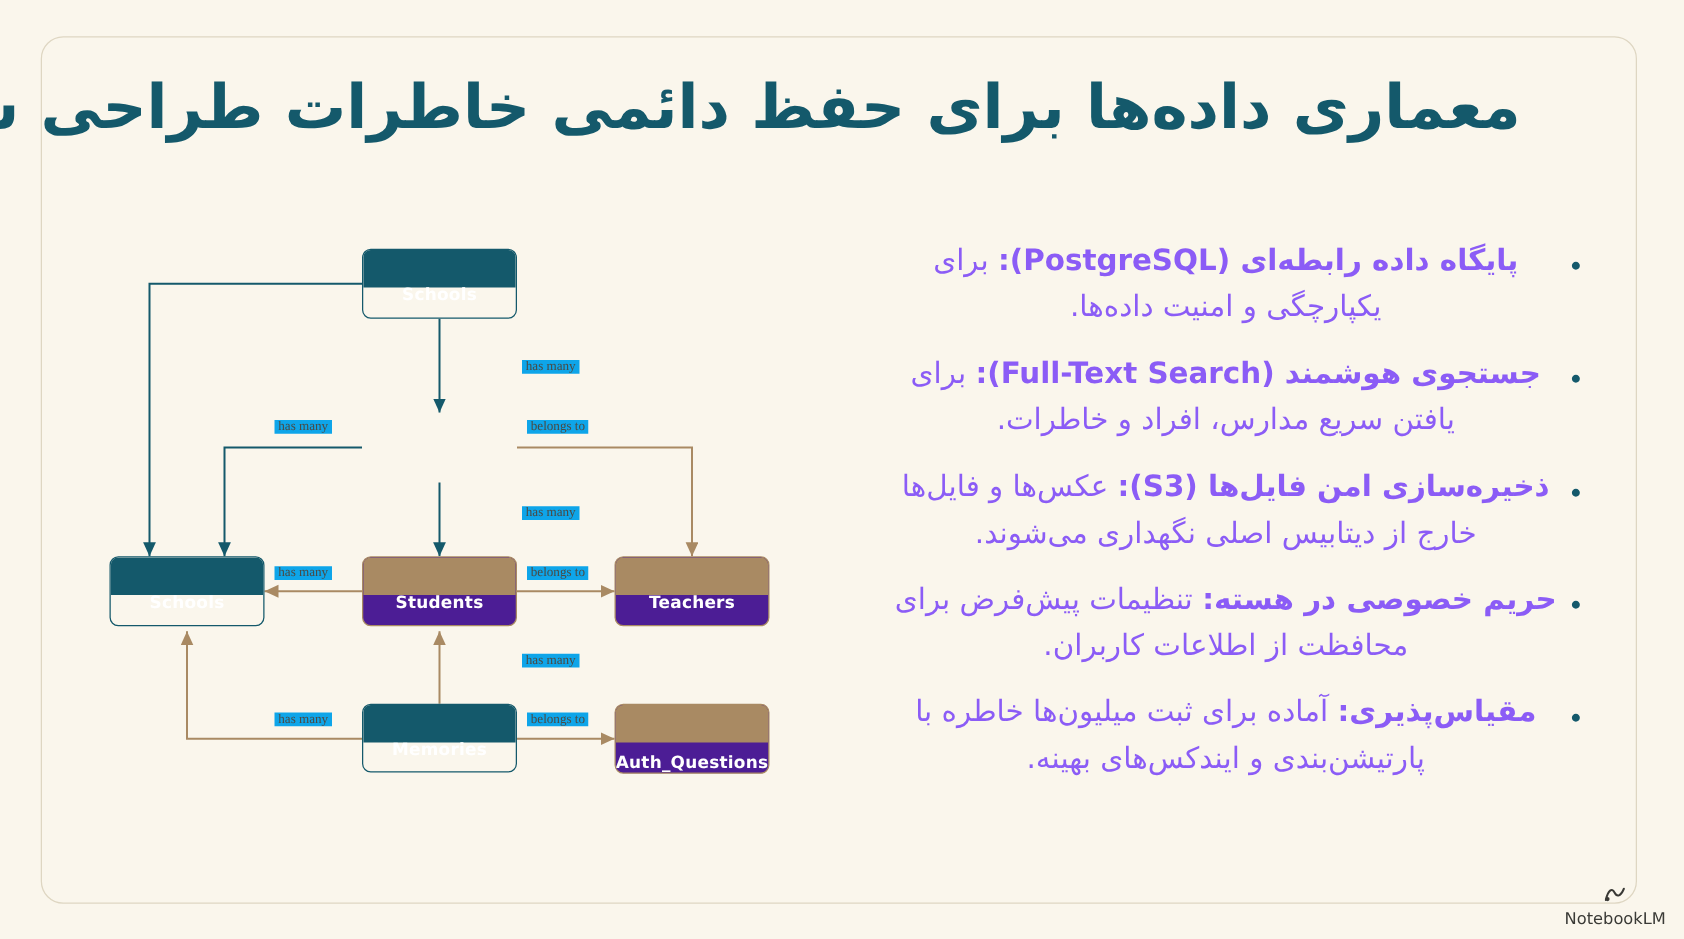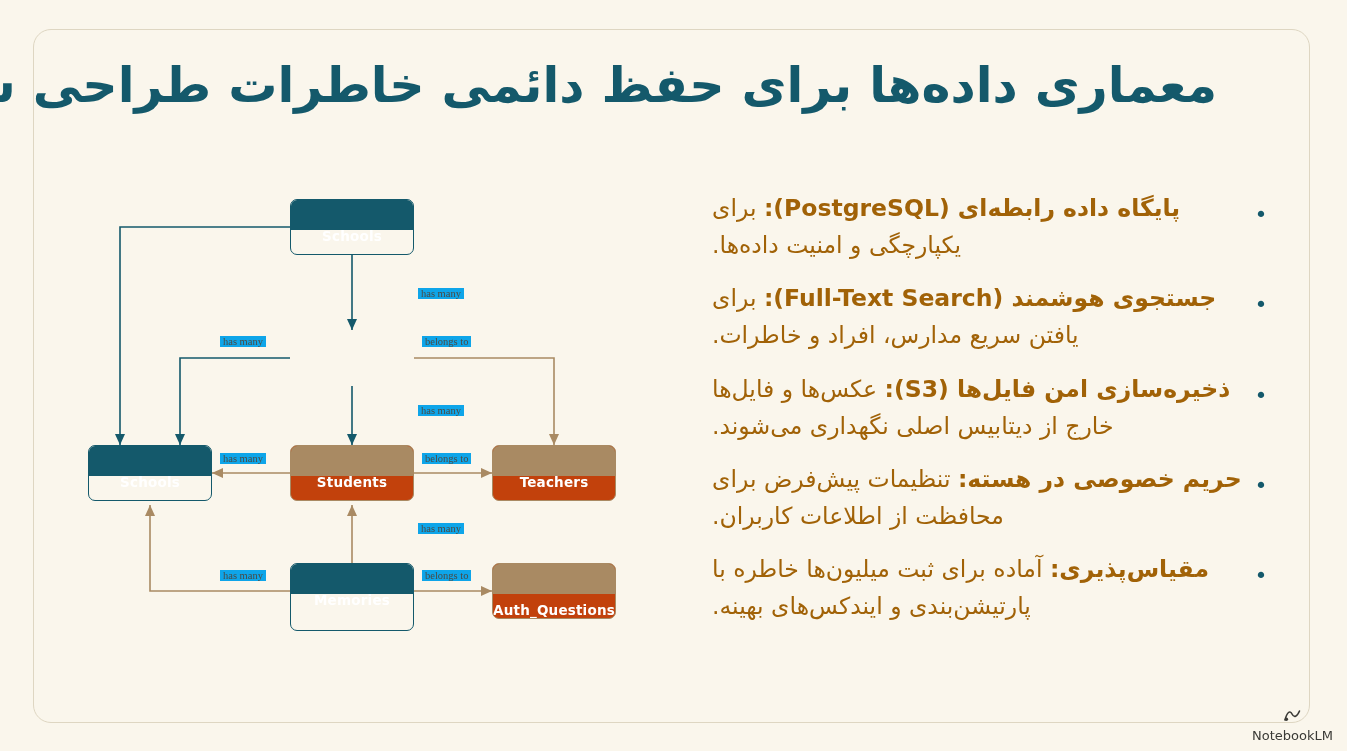--- a/index.html
+++ b/index.html
@@ -52,24 +52,24 @@
     flex: 0 0 auto;
     width: 22px;
     margin-top: 14px;
     text-align: center;
     font-size: 22px;
     line-height: 1;
     color: #14596b;
   }
   .btext {
     flex: 1 1 auto;
-    text-align: left;
+    text-align: center;
     font-size: 23.5px;
     line-height: 1.58;
-    color: #a16207;
+    color: #8b5cf6;
     font-weight: 400;
   }
   .btext b { font-weight: 700; }
 
   
   .diagram {
     position: absolute;
     left: 60px; top: 185px;
     width: 620px; height: 460px;
     direction: ltr;
@@ -89,21 +89,21 @@
     overflow: hidden;
   }
   .node .bar {
     position: absolute;
     left: 0; right: 0; top: 0;
     height: 30px;
   }
   .node .lbl { position: relative; z-index: 2; margin-top: 21px; }
   .node.teal  { border: 1.6px solid #14596b; background: #faf6ec; }
   .node.teal  .bar { background: #14596b; }
-  .node.tan   { border: 1.6px solid #a98a63; background: #c2410c; }
+  .node.tan   { border: 1.6px solid #a98a63; background: #4c1d95; }
   .node.tan   .bar { background: #a98a63; }
 
   .edgelabel {
     position: absolute;
     font-size: 10.5px;
     color: #4a4a44;
     background: #0ea5e9;
     padding: 0 3px;
     white-space: nowrap;
     font-family: Liberation Serif, serif;
@@ -170,21 +170,21 @@
       <span class="lbl">Schools</span>
     </div>
     <div class="node tan" style="left:230px;top:260px;width:124px;height:56px;">
       <div class="bar"></div>
       <span class="lbl">Students</span>
     </div>
     <div class="node tan" style="left:432px;top:260px;width:124px;height:56px;">
       <div class="bar"></div>
       <span class="lbl">Teachers</span>
     </div>
-    <div class="node teal" style="left:230px;top:378px;width:124px;height:68px;">
+    <div class="node teal" style="left:230px;top:378px;width:124px;height:55px;">
       <div class="bar"></div>
       <span class="lbl">Memories</span>
     </div>
     <div class="node tan" style="left:432px;top:378px;width:124px;height:56px;align-items:flex-end;">
       <div class="bar"></div>
       <span class="lbl">Auth_Questions</span>
     </div>
 
     <div class="edgelabel" style="left:358px;top:103px;">has many</div>
     <div class="edgelabel" style="left:160px;top:151px;">has many</div>

